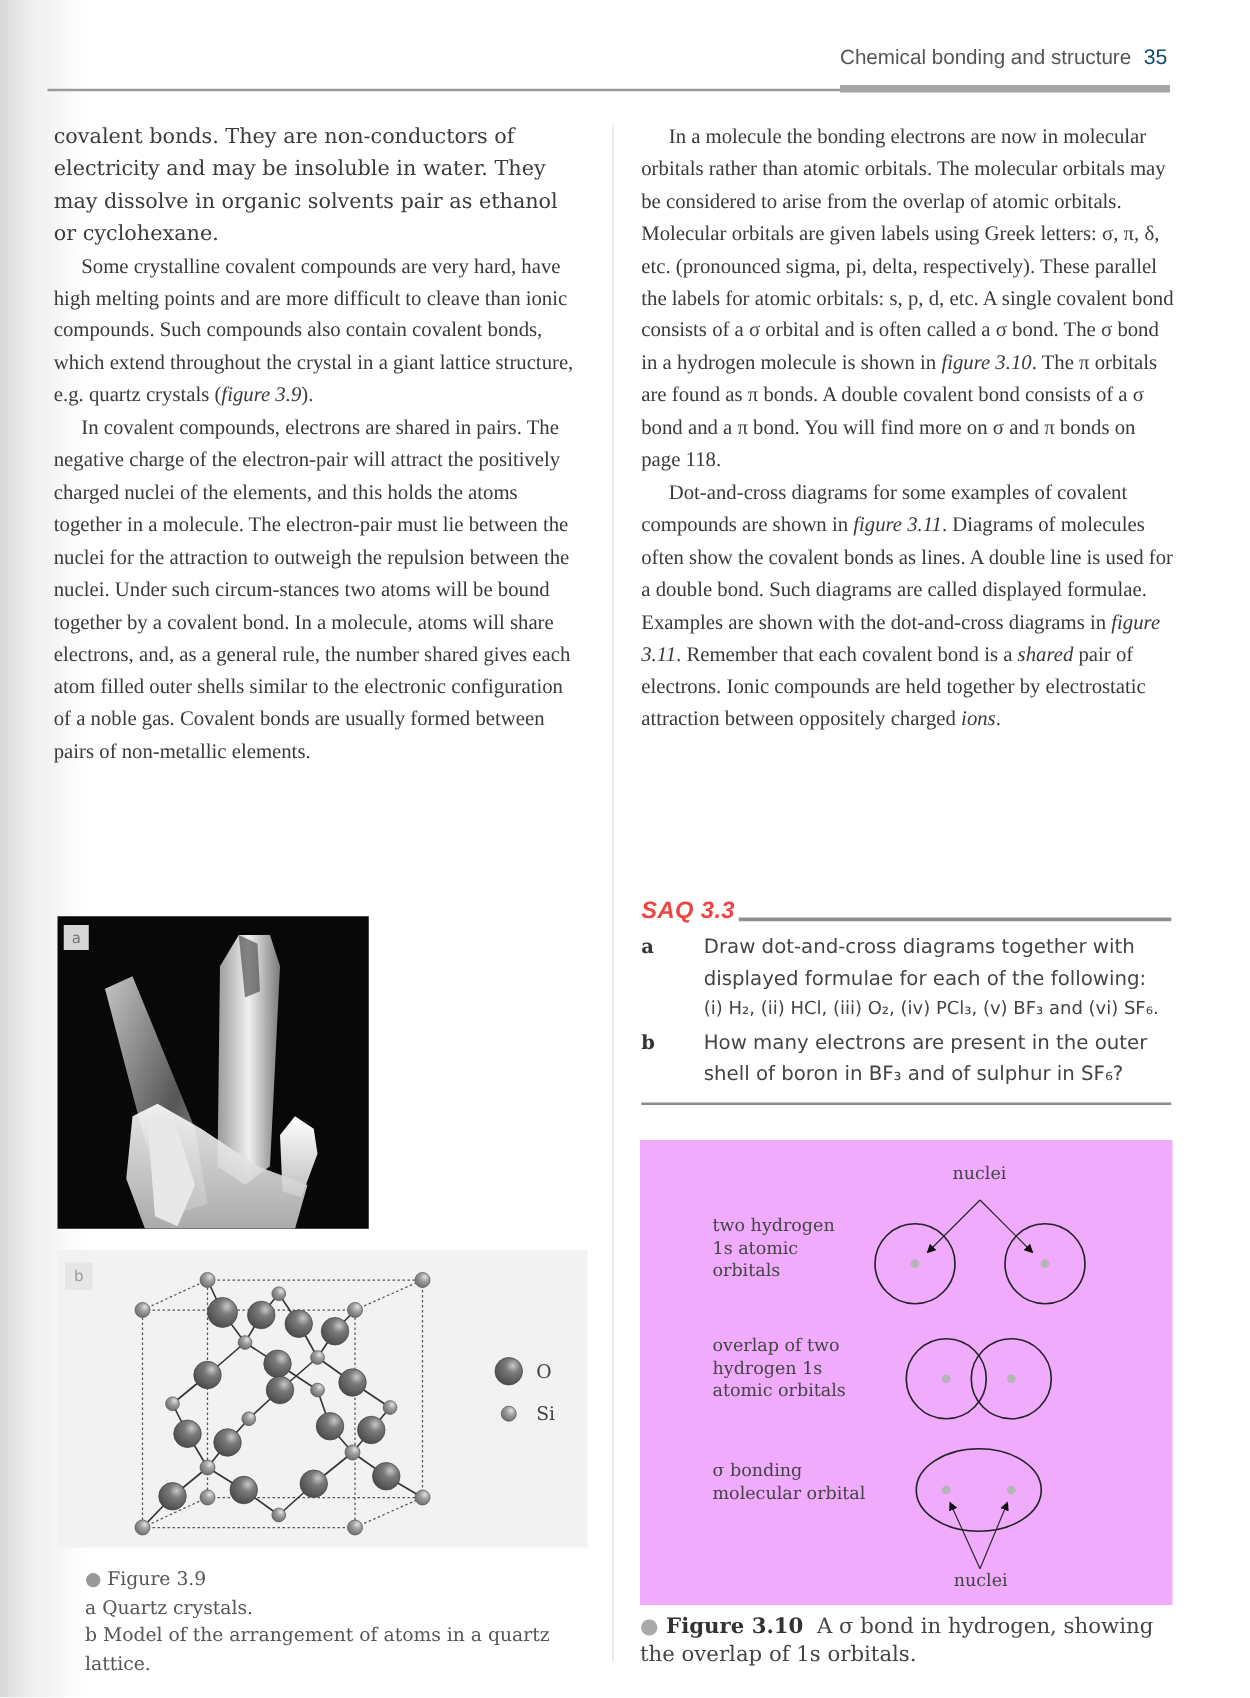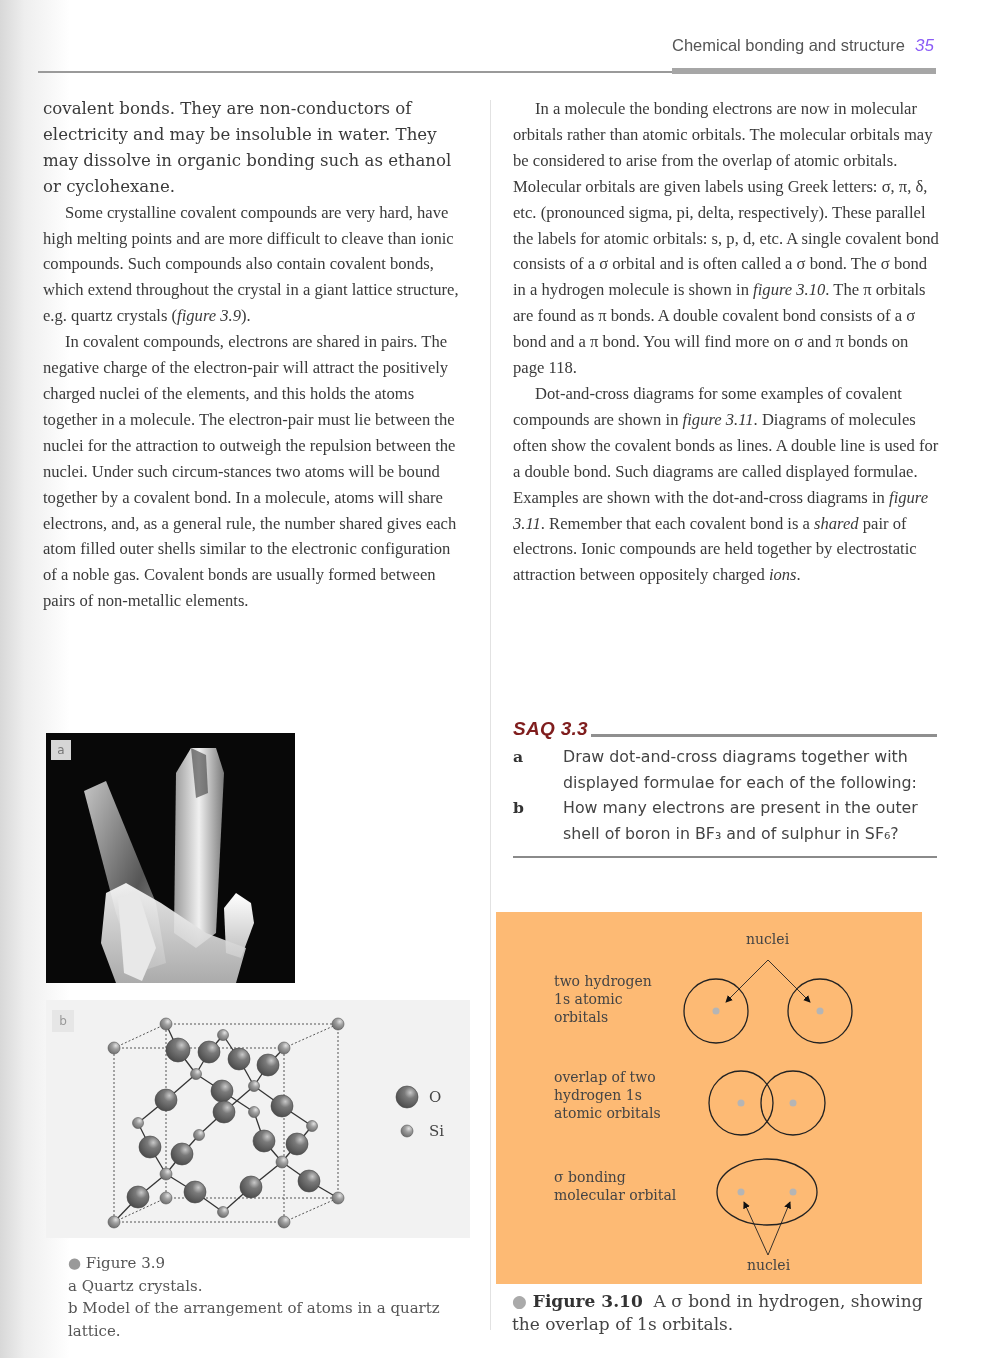--- a/index.html
+++ b/index.html
@@ -12,38 +12,38 @@
   .spine-shade {
     position: absolute; left: 0; top: 0; width: 70px; height: 1358px;
     background: linear-gradient(to right, #d8d8d8 0%, #eeeeee 35%, #ffffff 100%);
     pointer-events: none;
   }
   .running-head {
     position: absolute; top: 36px; left: 672px;
     font-family: "Liberation Sans", "DejaVu Sans", sans-serif;
     font-size: 16.5px; color: #555;
   }
-  .running-head .pg { margin-left: 10px; color: #8b5cf6; font-size: 17px; font-style: italic; }
+  .running-head .pg { margin-left: 10px; color: #0c4a6e; font-size: 17px; }
   .head-rule-thin { position: absolute; top: 71px; left: 38px; width: 640px; height: 2px; background: #9a9a9a; }
   .head-rule-thick { position: absolute; top: 68px; left: 672px; width: 264px; height: 6px; background: #a6a6a6; }
 
   .col { position: absolute; font-size: 16.6px; line-height: 25.9px; }
   .col p { margin: 0; text-indent: 0; }
   .col p.ind { text-indent: 22px; font-family: Liberation Serif, serif; }
   .col-left { left: 43px; top: 96px; width: 425px; }
   .col-right { left: 513px; top: 96px; width: 430px; }
   .divider { position: absolute; left: 490px; top: 100px; width: 1px; height: 1230px; background: #e2e2e2; }
   em.fig { font-style: italic; }
 
   
   .saq { position: absolute; left: 513px; top: 718px; width: 424px;
          font-family: "DejaVu Sans", "Liberation Sans", sans-serif; color: #444; }
   .saq-title-row { display: flex; align-items: flex-end; }
   .saq-title { font-family: "Liberation Sans", sans-serif; font-weight: bold; font-style: italic;
-               font-size: 19px; color: #7f1d1d; letter-spacing: 0.3px; }
+               font-size: 19px; color: #ef4444; letter-spacing: 0.3px; }
   .saq-title-rule { flex: 1; height: 3px; background: #8f8f8f; margin-left: 3px; margin-bottom: 3px; }
   .saq-item { display: flex; font-size: 15.6px; line-height: 25.5px; margin-top: 0; }
   .saq-item .lbl { width: 25px; font-family: "DejaVu Serif", serif; font-weight: bold; color: #333; flex-shrink: 0; }
   .saq-item .body { flex: 1; font-size: 15.8px; margin-left: 25px; }
   .saq-item .small { font-size: 14.4px; }
   .saq-bottom-rule { height: 2px; background: #8a8a8a; margin-top: 10px; }
 
   
   .photo-a { position: absolute; left: 46px; top: 733px; width: 249px; height: 250px; background: #080808; overflow: hidden; }
   .photo-a .badge { position: absolute; left: 5px; top: 7px; width: 20px; height: 20px; background: #d6d6d6; color: #777;
@@ -53,59 +53,60 @@
                     font-size: 12px; text-align: center; line-height: 22px; font-family: "DejaVu Sans", sans-serif; }
   .legend { position: absolute; left: 395px; top: 1080px; font-size: 15px; color: #444; }
   .legend .row { display: flex; align-items: center; height: 34px; }
   .legend .txt { margin-left: 10px; }
 
   .cap-left { position: absolute; left: 68px; top: 1252px; width: 420px; font-size: 15px; line-height: 22.5px; color: #555; }
   .cap-left .line { display: block; }
   .cap-left .bullet { color: #999; }
 
   
-  .fig310 { position: absolute; left: 496px; top: 912px; width: 426px; height: 372px; background: #fdba74; }
+  .fig310 { position: absolute; left: 512px; top: 912px; width: 426px; height: 372px; background: #f0abfc; }
   .fig310-label { position: absolute; font-size: 14px; line-height: 18px; color: #444; }
   .cap-right { position: absolute; left: 512px; top: 1290px; width: 430px; font-size: 17px; line-height: 23px; color: #444; }
   .cap-right .bullet { color: #aaa; margin-right: 6px; }
   .cap-right b { font-weight: bold; color: #333; }
 </style>
 </head>
 <body>
 
 <div class="spine-shade"></div>
 
 <div class="running-head">
   <span>Chemical bonding and structure</span><span class="pg">35</span>
 </div>
 <div class="head-rule-thin"></div>
 <div class="head-rule-thick"></div>
 
 <div class="divider"></div>
 
 <div class="col col-left">
-  <p>covalent bonds. They are non-conductors of electricity and may be insoluble in water. They may dissolve in organic bonding such as ethanol or cyclohexane.</p>
+  <p>covalent bonds. They are non-conductors of electricity and may be insoluble in water. They may dissolve in organic solvents pair as ethanol or cyclohexane.</p>
   <p class="ind"><span>Some crystalline covalent compounds are very hard, have high melting points and are more difficult to cleave than ionic compounds. Such compounds also contain covalent bonds, which extend throughout the crystal in a giant lattice structure, e.g. quartz crystals (</span><em class="fig">figure 3.9</em><span>).</span></p>
   <p class="ind">In covalent compounds, electrons are shared in pairs. The negative charge of the electron-pair will attract the positively charged nuclei of the elements, and this holds the atoms together in a molecule. The electron-pair must lie between the nuclei for the attraction to outweigh the repulsion between the nuclei. Under such circum-stances two atoms will be bound together by a covalent bond. In a molecule, atoms will share electrons, and, as a general rule, the number shared gives each atom filled outer shells similar to the electronic configuration of a noble gas. Covalent bonds are usually formed between pairs of non-metallic elements.</p>
 </div>
 
 <div class="col col-right">
   <p class="ind"><span>In a molecule the bonding electrons are now in molecular orbitals rather than atomic orbitals. The molecular orbitals may be considered to arise from the overlap of atomic orbitals. Molecular orbitals are given labels using Greek letters: σ, π, δ, etc. (pronounced sigma, pi, delta, respectively). These parallel the labels for atomic orbitals: s, p, d, etc. A single covalent bond consists of a σ orbital and is often called a σ bond. The σ bond in a hydrogen molecule is shown in </span><em class="fig">figure 3.10</em><span>. The π orbitals are found as π bonds. A double covalent bond consists of a σ bond and a π bond. You will find more on σ and π bonds on page 118.</span></p>
   <p class="ind"><span>Dot-and-cross diagrams for some examples of covalent compounds are shown in </span><em class="fig">figure 3.11</em><span>. Diagrams of molecules often show the covalent bonds as lines. A double line is used for a double bond. Such diagrams are called displayed formulae. Examples are shown with the dot-and-cross diagrams in </span><em class="fig">figure 3.11</em><span>. Remember that each covalent bond is a </span><em>shared</em><span> pair of electrons. Ionic compounds are held together by electrostatic attraction between oppositely charged </span><em>ions</em><span>.</span></p>
 </div>
 
 <div class="saq">
   <div class="saq-title-row">
     <span class="saq-title">SAQ 3.3</span>
     <div class="saq-title-rule"></div>
   </div>
   <div class="saq-item" style="margin-top:4px">
     <span class="lbl">a</span>
     <div class="body">
       <div>Draw dot-and-cross diagrams together with displayed formulae for each of the following:</div>
+      <div class="small">(i) H₂, (ii) HCl, (iii) O₂, (iv) PCl₃, (v) BF₃ and (vi) SF₆.</div>
     </div>
   </div>
   <div class="saq-item">
     <span class="lbl">b</span>
     <div class="body">How many electrons are present in the outer shell of boron in BF₃ and of sulphur in SF₆?</div>
   </div>
   <div class="saq-bottom-rule"></div>
 </div>
 
 <div class="photo-a">

